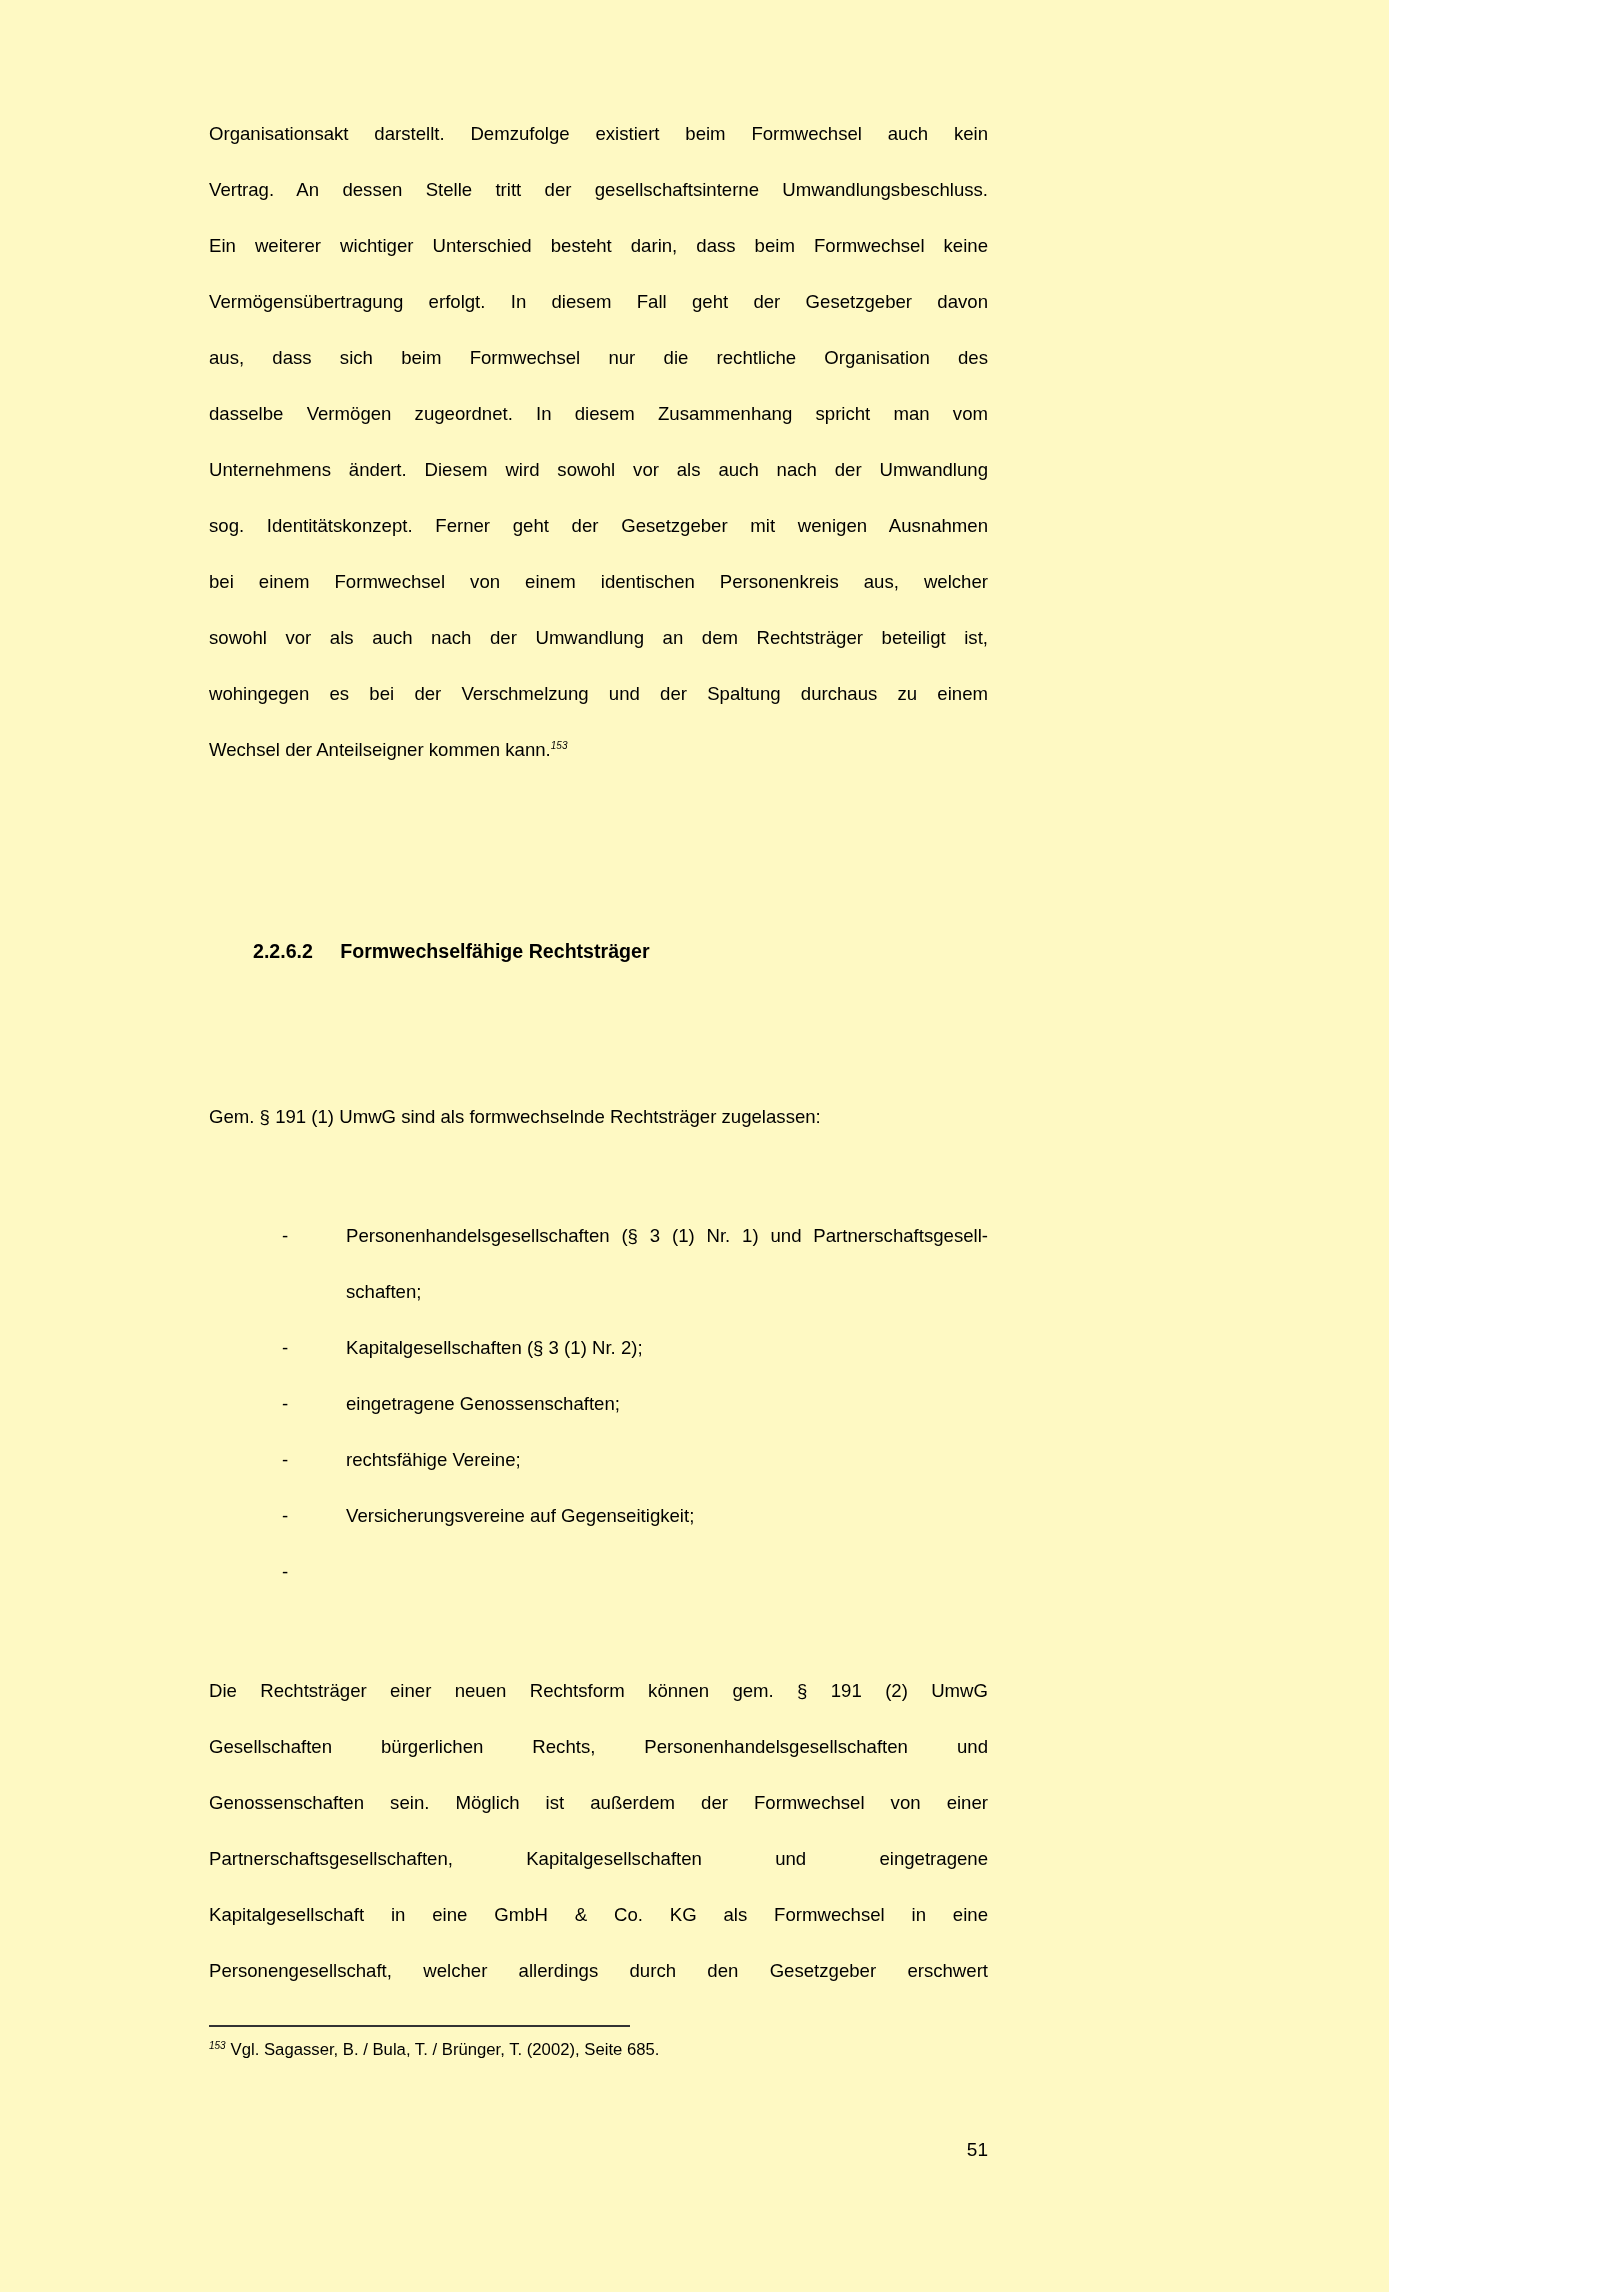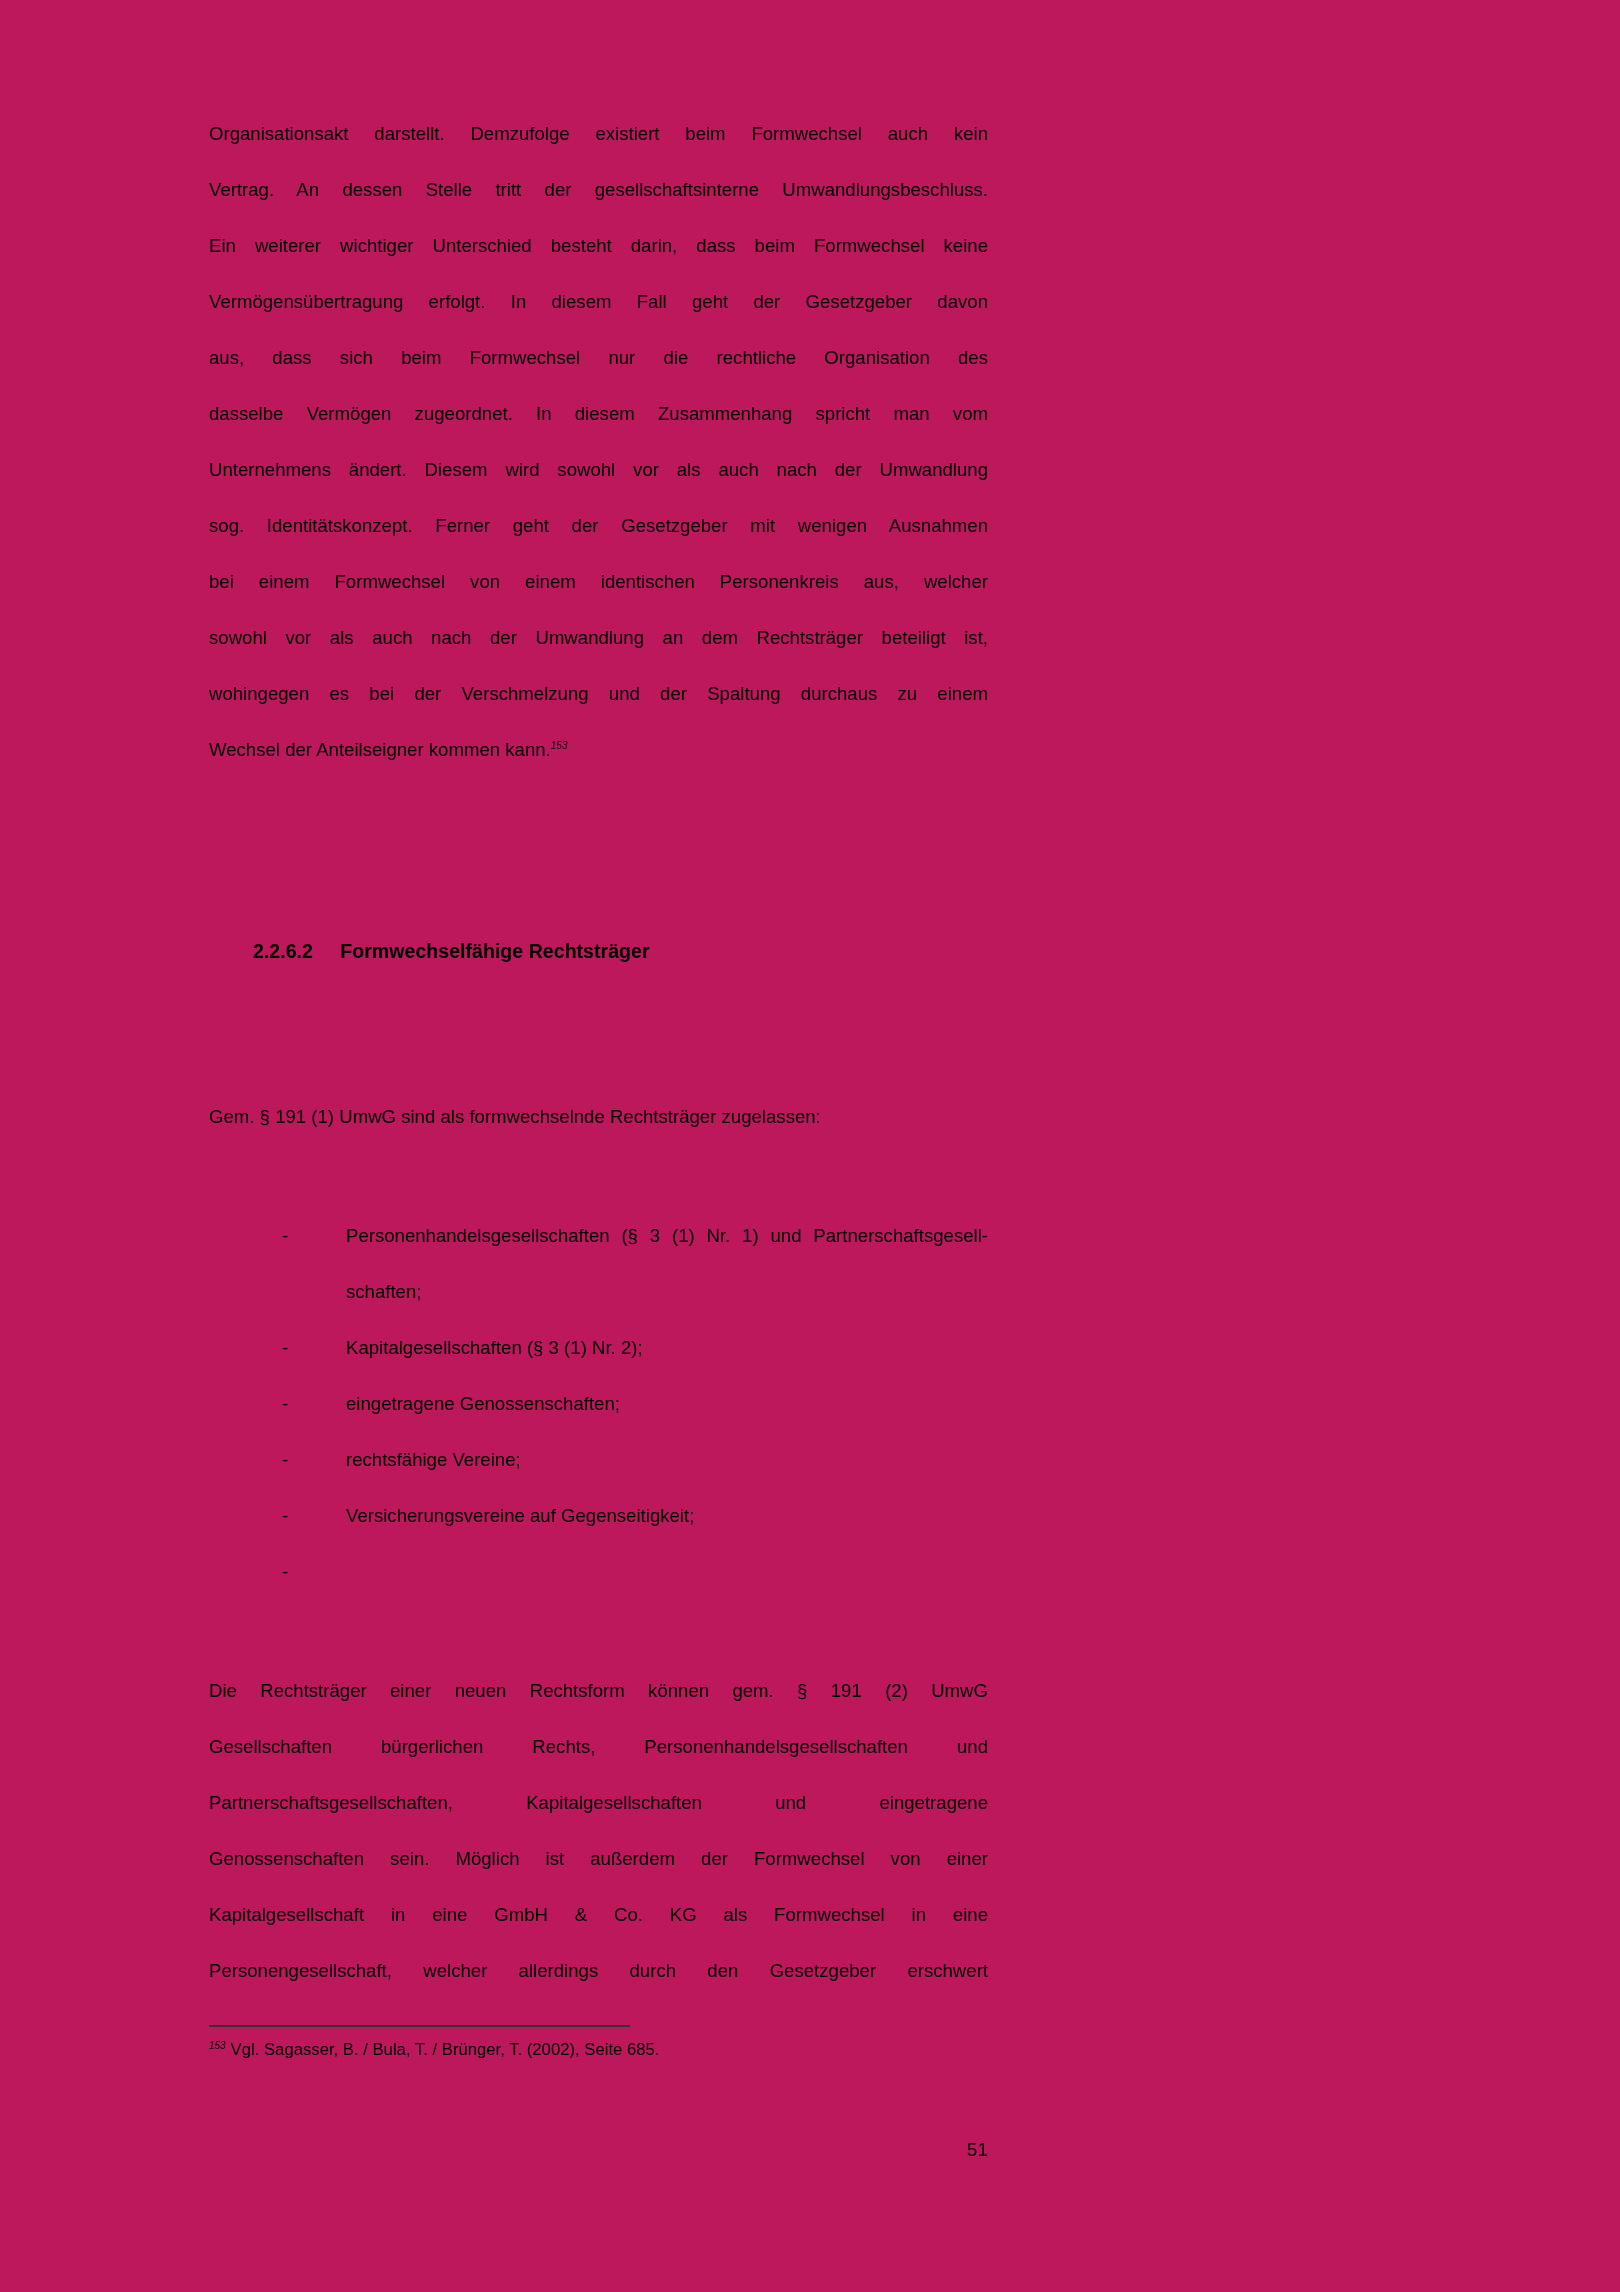--- a/index.html
+++ b/index.html
@@ -5,22 +5,22 @@
   * { box-sizing: border-box; }
   html, body { margin: 0; padding: 0; }
   body {
     width: 1620px; height: 2293px;
     background: #ffffff;
     font-family: "Liberation Sans", "DejaVu Sans", sans-serif;
     color: #000000;
   }
   .page {
     position: relative;
-    width: 1620px; height: 2293px;
-    background: #be185d;
+    width: 1389px; height: 2293px;
+    background: #fef9c3;
     overflow: hidden;
   }
   .content {
     position: absolute;
     left: 209px; top: 106px;
     width: 779px;
   }
   .para {
     font-size: 18.6px;
     line-height: 56px;
@@ -138,22 +138,22 @@
 
       <div class="list-item">
         <div class="list-marker">-</div>
       </div>
 
     </div>
 
     <div class="para">
         <div class="ln stretch">Die Rechtsträger einer neuen Rechtsform können gem. § 191 (2) UmwG</div>
         <div class="ln stretch">Gesellschaften bürgerlichen Rechts, Personenhandelsgesellschaften und</div>
+        <div class="ln stretch">Genossenschaften sein. Möglich ist außerdem der Formwechsel von einer</div>
         <div class="ln stretch">Partnerschaftsgesellschaften, Kapitalgesellschaften und eingetragene</div>
-        <div class="ln stretch">Genossenschaften sein. Möglich ist außerdem der Formwechsel von einer</div>
         <div class="ln stretch">Kapitalgesellschaft in eine GmbH &amp; Co. KG als Formwechsel in eine</div>
         <div class="ln stretch">Personengesellschaft, welcher allerdings durch den Gesetzgeber erschwert</div>
       </div>
 
     <div class="footnote-rule"></div>
 
     <div class="footnote">
       <sup>153</sup><span>Vgl. Sagasser, B. / Bula, T. / Brünger, T. (2002), Seite 685.</span>
     </div>
 

